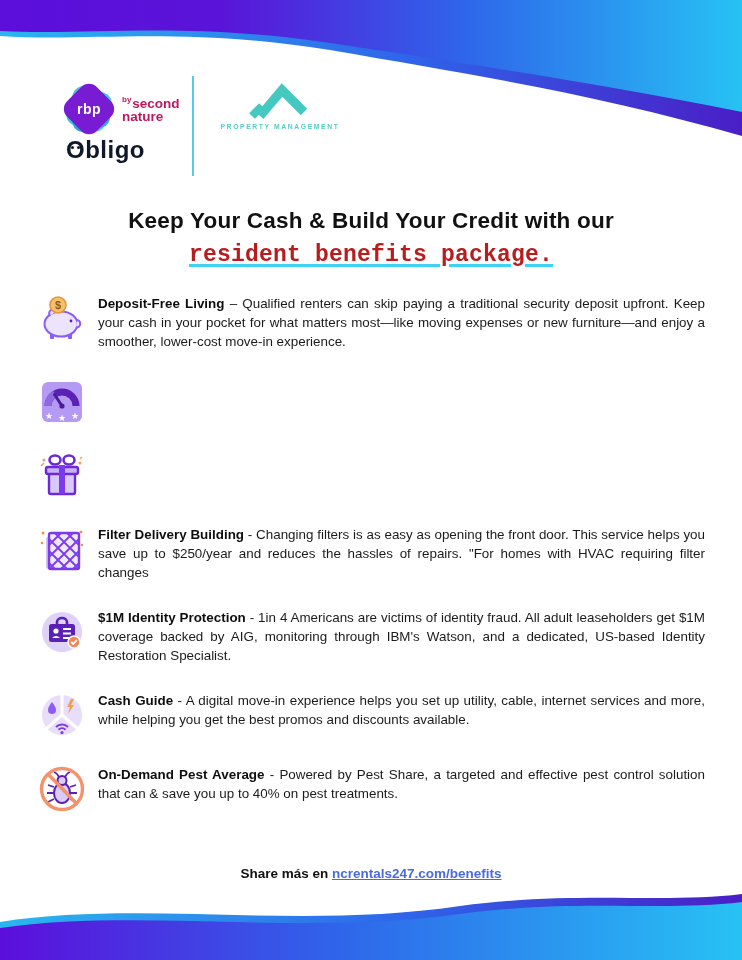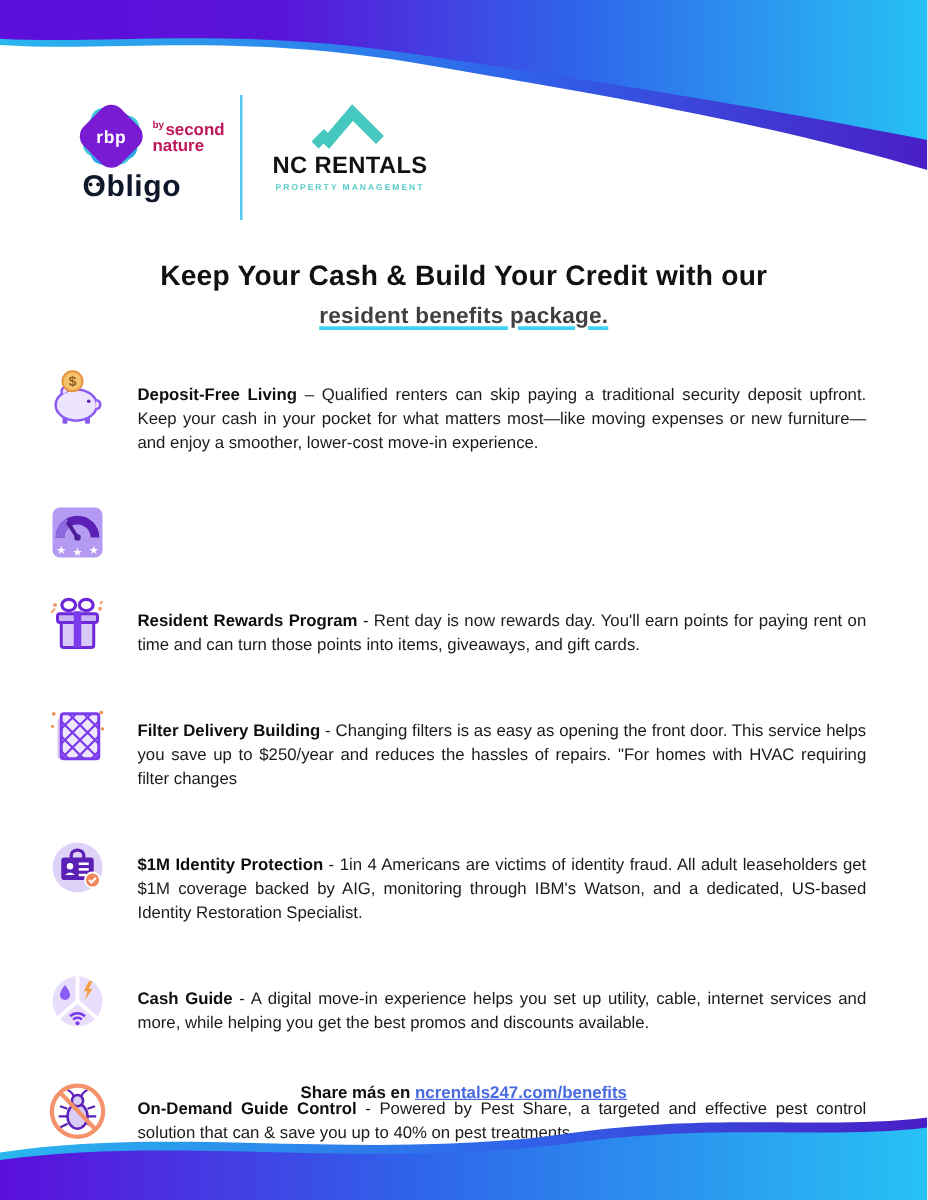--- a/index.html
+++ b/index.html
@@ -24,27 +24,27 @@
   .obligo-dots{position:absolute;left:5px;top:10px;width:9px;height:4px;display:flex;justify-content:space-between;}
   .obligo-dots i{width:3px;height:3px;border-radius:50%;background:#151515;}
   .logo-divider{position:absolute;left:192px;top:76px;width:2px;height:100px;background:#55c8f0;}
   .nc-logo{position:absolute;left:205px;top:82px;width:150px;text-align:center;}
   .nc-roof{display:block;margin:0 auto;}
   .nc-name{font-size:19px;font-weight:800;color:#121212;letter-spacing:.3px;margin-top:2px;}
   .nc-tagline{font-size:6.8px;font-weight:bold;color:#55cbc4;letter-spacing:1.6px;margin-top:3px;}
   
   .title{position:absolute;top:206px;left:0;width:742px;text-align:center;}
   .title-l1{font-size:22.5px;font-weight:800;color:#111;line-height:30px;letter-spacing:.2px;}
-  .title-l2{display:inline-block;margin-top:6px;font-size:18px;font-weight:800;color:#404040;
-    text-decoration:underline;text-decoration-color:#3fd2f3;text-decoration-thickness:3px;text-underline-offset:3px;letter-spacing:.2px;}
+  .title-l2{display:inline-block;margin-top:6px;font-size:23px;font-weight:800;color:#b91c1c;
+    text-decoration:underline;text-decoration-color:#3fd2f3;text-decoration-thickness:3px;text-underline-offset:3px;letter-spacing:.2px;font-family:Liberation Mono, monospace;}
   
   .benefits{position:absolute;top:294px;left:38px;width:667px;display:flex;flex-direction:column;gap:26px;}
   .benefit{display:flex;align-items:flex-start;}
   .bicon{width:48px;height:48px;flex:0 0 48px;margin-right:12px;position:relative;}
-  .btext{margin:12px;font-size:13.4px;line-height:19px;text-align:justify;color:#1b1b1b;}
+  .btext{margin:0;font-size:13.4px;line-height:19px;text-align:justify;color:#1b1b1b;}
   .btext strong{font-weight:bold;color:#0e0e0e;}
   
   .footer{position:absolute;top:866px;left:0;width:742px;text-align:center;font-size:13.5px;font-weight:bold;color:#111;}
   .footer a{color:#4a6be0;text-decoration:underline;font-weight:bold;cursor:pointer;}
 </style>
 </head>
 <body>
 
 <div class="page">
 
@@ -83,21 +83,20 @@
           <i></i>
           <i></i>
         </span>
     </div>
     <div class="logo-divider"></div>
     <div class="nc-logo">
       <svg class="nc-roof" width="64" height="38" viewBox="0 0 64 38">
         <path d="M12,34 L34,8 L56,30" fill="none" stroke="#45c8c0" stroke-width="9"></path>
         <path d="M4,34 L14,24" fill="none" stroke="#45c8c0" stroke-width="8"></path>
       </svg>
-      <div class="nc-name">NC RENTALS</div>
       <div class="nc-tagline">PROPERTY MANAGEMENT</div>
     </div>
   </div>
 
   <div class="title">
     <div class="title-l1">Keep Your Cash &amp; Build Your Credit  with our</div>
     <span class="title-l2">resident benefits package.</span>
   </div>
 
   <div class="benefits">
@@ -139,21 +138,20 @@
           <circle cx="6" cy="9" r="1.6" fill="#f59e6b"></circle>
             <circle cx="42" cy="12" r="1.6" fill="#f59e6b"></circle>
           <path d="M3,15 l3,-3 M44,6 l-2,2" stroke="#f59e6b" stroke-width="1.6"></path>
           <rect x="11" y="22" width="26" height="21" rx="2" fill="#d9c9f9" stroke="#6d28d9" stroke-width="2.4"></rect>
           <rect x="8" y="16" width="32" height="7" rx="2" fill="#c9b2f6" stroke="#6d28d9" stroke-width="2.4"></rect>
           <rect x="21" y="14" width="6" height="29" fill="#7c3aed"></rect>
           <ellipse cx="17" cy="9" rx="5.5" ry="4.5" fill="none" stroke="#6d28d9" stroke-width="2.6"></ellipse>
           <ellipse cx="31" cy="9" rx="5.5" ry="4.5" fill="none" stroke="#6d28d9" stroke-width="2.6"></ellipse>
         </svg>
       </div>
-      <p class="btext"><strong>Resident Rewards Program</strong> <span>-</span> <span>Rent day is now rewards day. You'll earn points for paying rent on time and can turn those points into items, giveaways, and gift cards.</span></p>
     </div>
 
     <div class="benefit">
       <div class="bicon">
         <svg width="48" height="48" viewBox="0 0 48 48">
           <circle cx="5" cy="8" r="1.5" fill="#f0924f"></circle>
             <circle cx="43" cy="7" r="1.5" fill="#f0924f"></circle>
           <circle cx="4" cy="18" r="1.3" fill="#f0924f"></circle>
             <circle cx="44" cy="20" r="1.3" fill="#f0924f"></circle>
           <rect x="8" y="12" width="32" height="32" rx="2" fill="#d6c6f8"></rect>
@@ -201,21 +199,21 @@
       <div class="bicon">
         <svg width="48" height="48" viewBox="0 0 48 48">
           <ellipse cx="24" cy="28" rx="8" ry="10" fill="#d9ccf5" stroke="#5b21b6" stroke-width="2"></ellipse>
           <circle cx="24" cy="15.5" r="4.5" fill="#d9ccf5" stroke="#5b21b6" stroke-width="2"></circle>
           <path d="M21,12 q-2,-4 -5,-5 M27,12 q2,-4 5,-5" stroke="#5b21b6" stroke-width="1.8" fill="none"></path>
           <path d="M16,22 l-6,-2 M16,28 h-7 M16,34 l-6,3 M32,22 l6,-2 M32,28 h7 M32,34 l6,3" stroke="#5b21b6" stroke-width="1.8"></path>
           <circle cx="24" cy="24" r="20.5" fill="none" stroke="#f4936b" stroke-width="3.4"></circle>
           <line x1="10" y1="9" x2="38" y2="38" stroke="#f4936b" stroke-width="3.4"></line>
         </svg>
       </div>
-      <p class="btext"><strong>On-Demand Guide Control</strong> <span>-</span> <span>Powered by Pest Share, a targeted and effective pest control solution that can &amp; save you up to 40% on pest treatments.</span></p>
+      <p class="btext"><strong>On-Demand Pest Average</strong> <span>-</span> <span>Powered by Pest Share, a targeted and effective pest control solution that can &amp; save you up to 40% on pest treatments.</span></p>
     </div>
 
   </div>
 
   <div class="footer">
     <span>Share más en</span>
     <a>ncrentals247.com/benefits</a>
   </div>
 
   <svg class="wave-bottom" viewBox="0 0 742 75">

